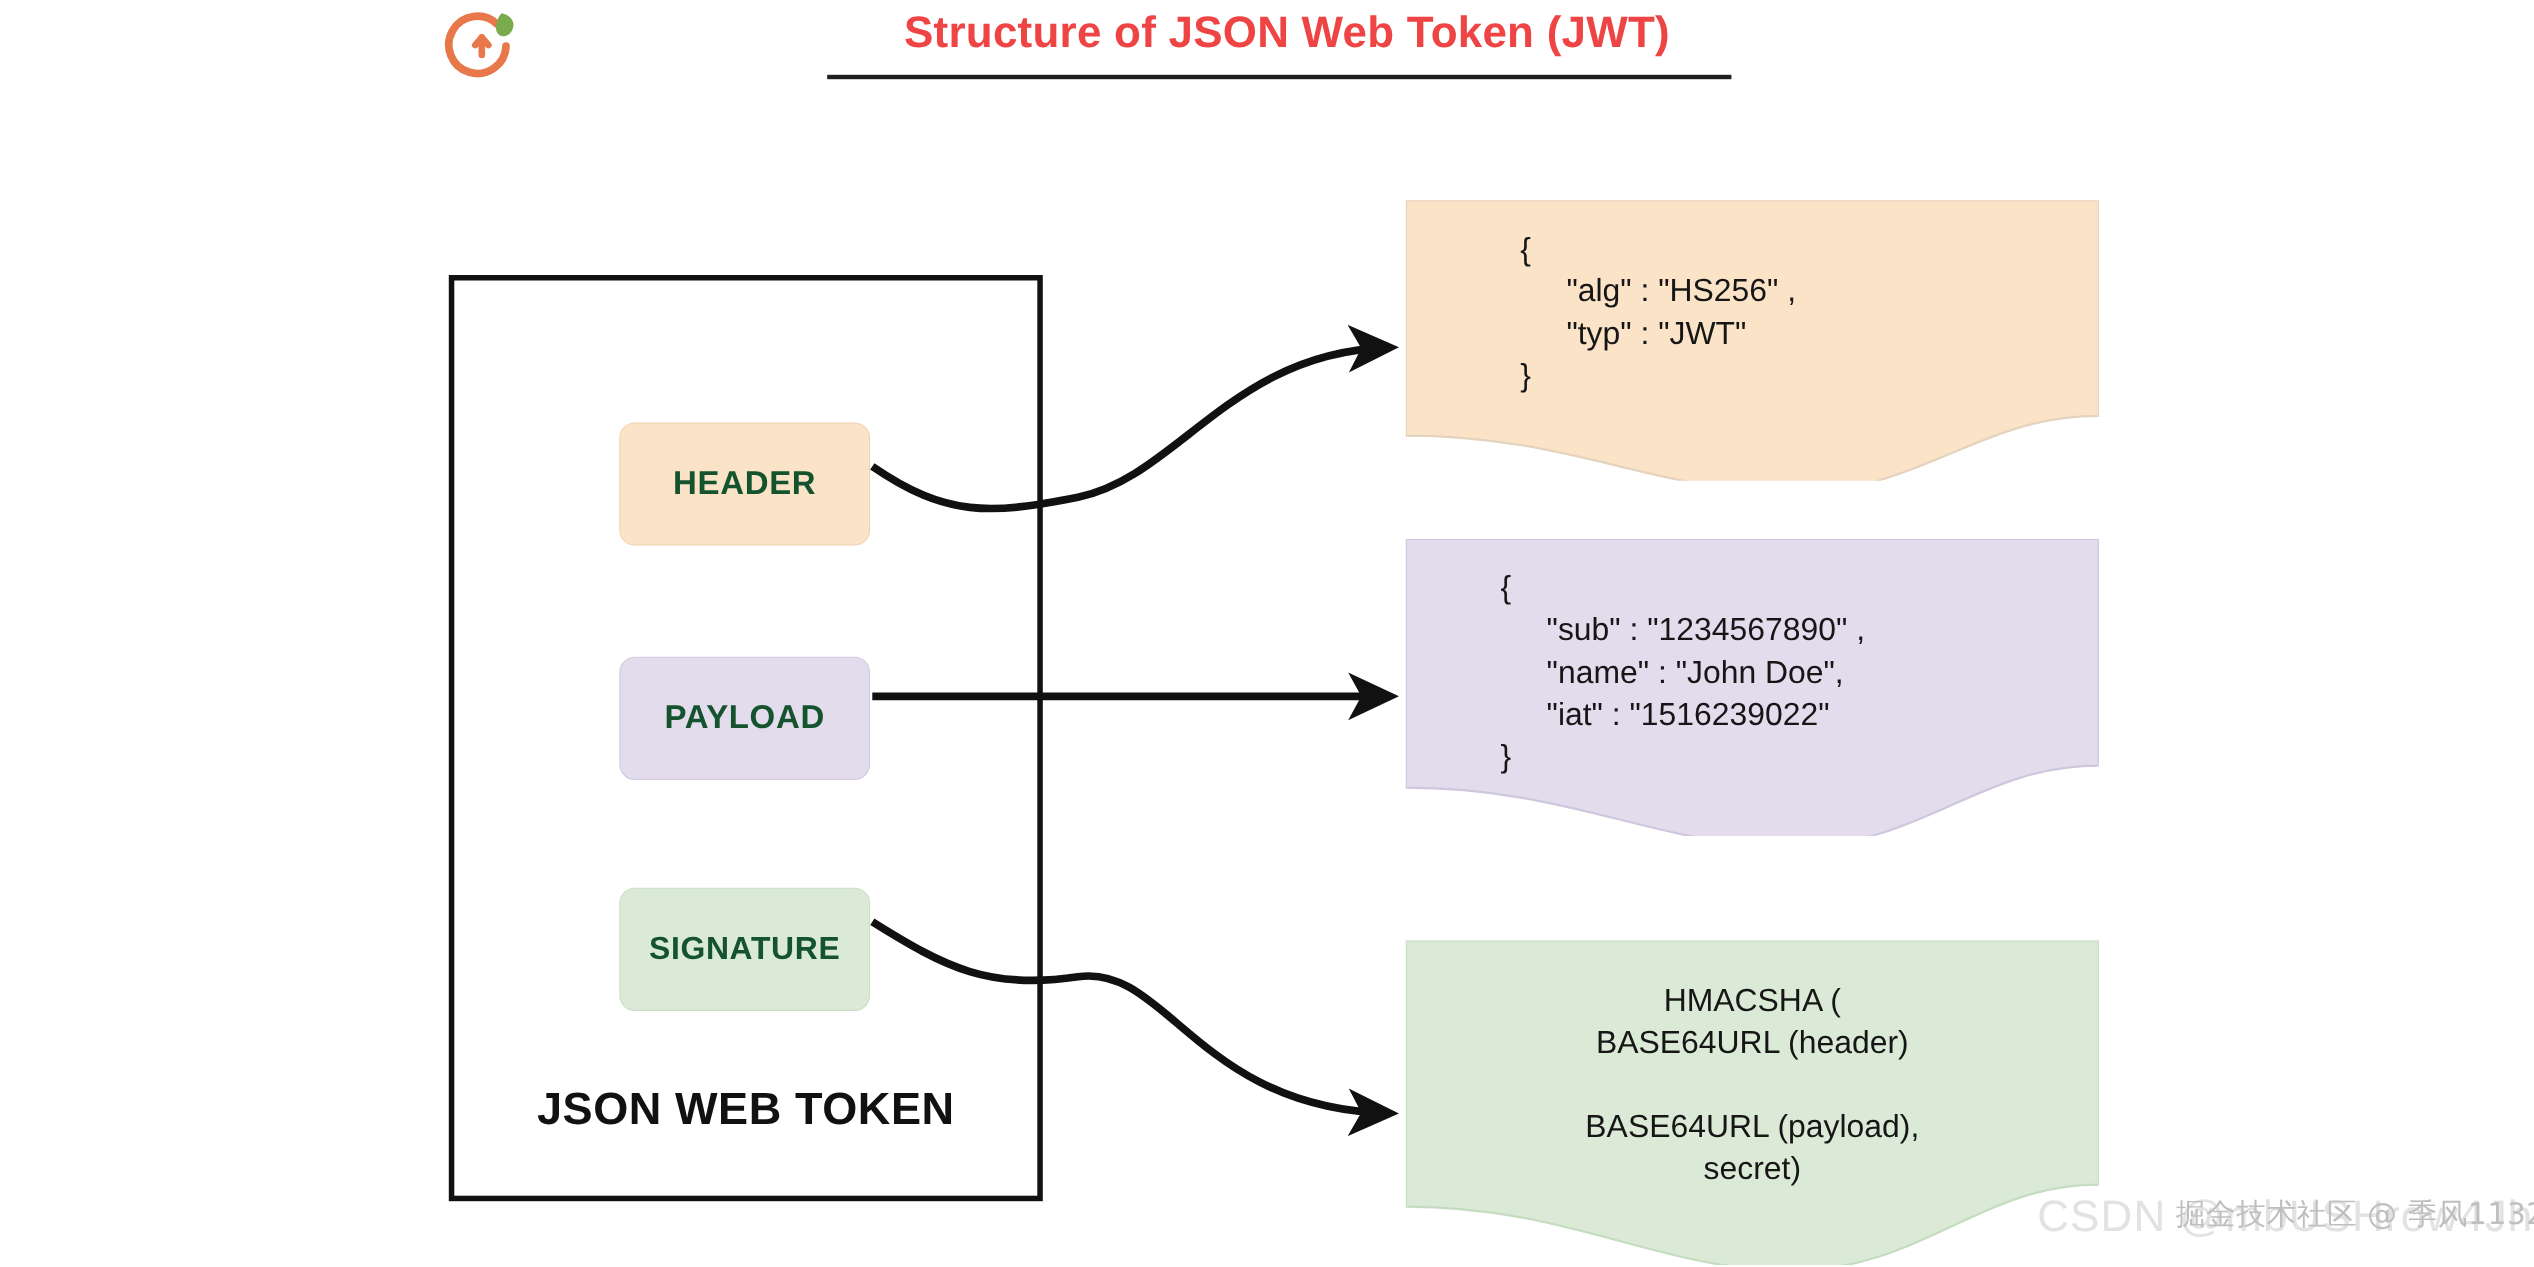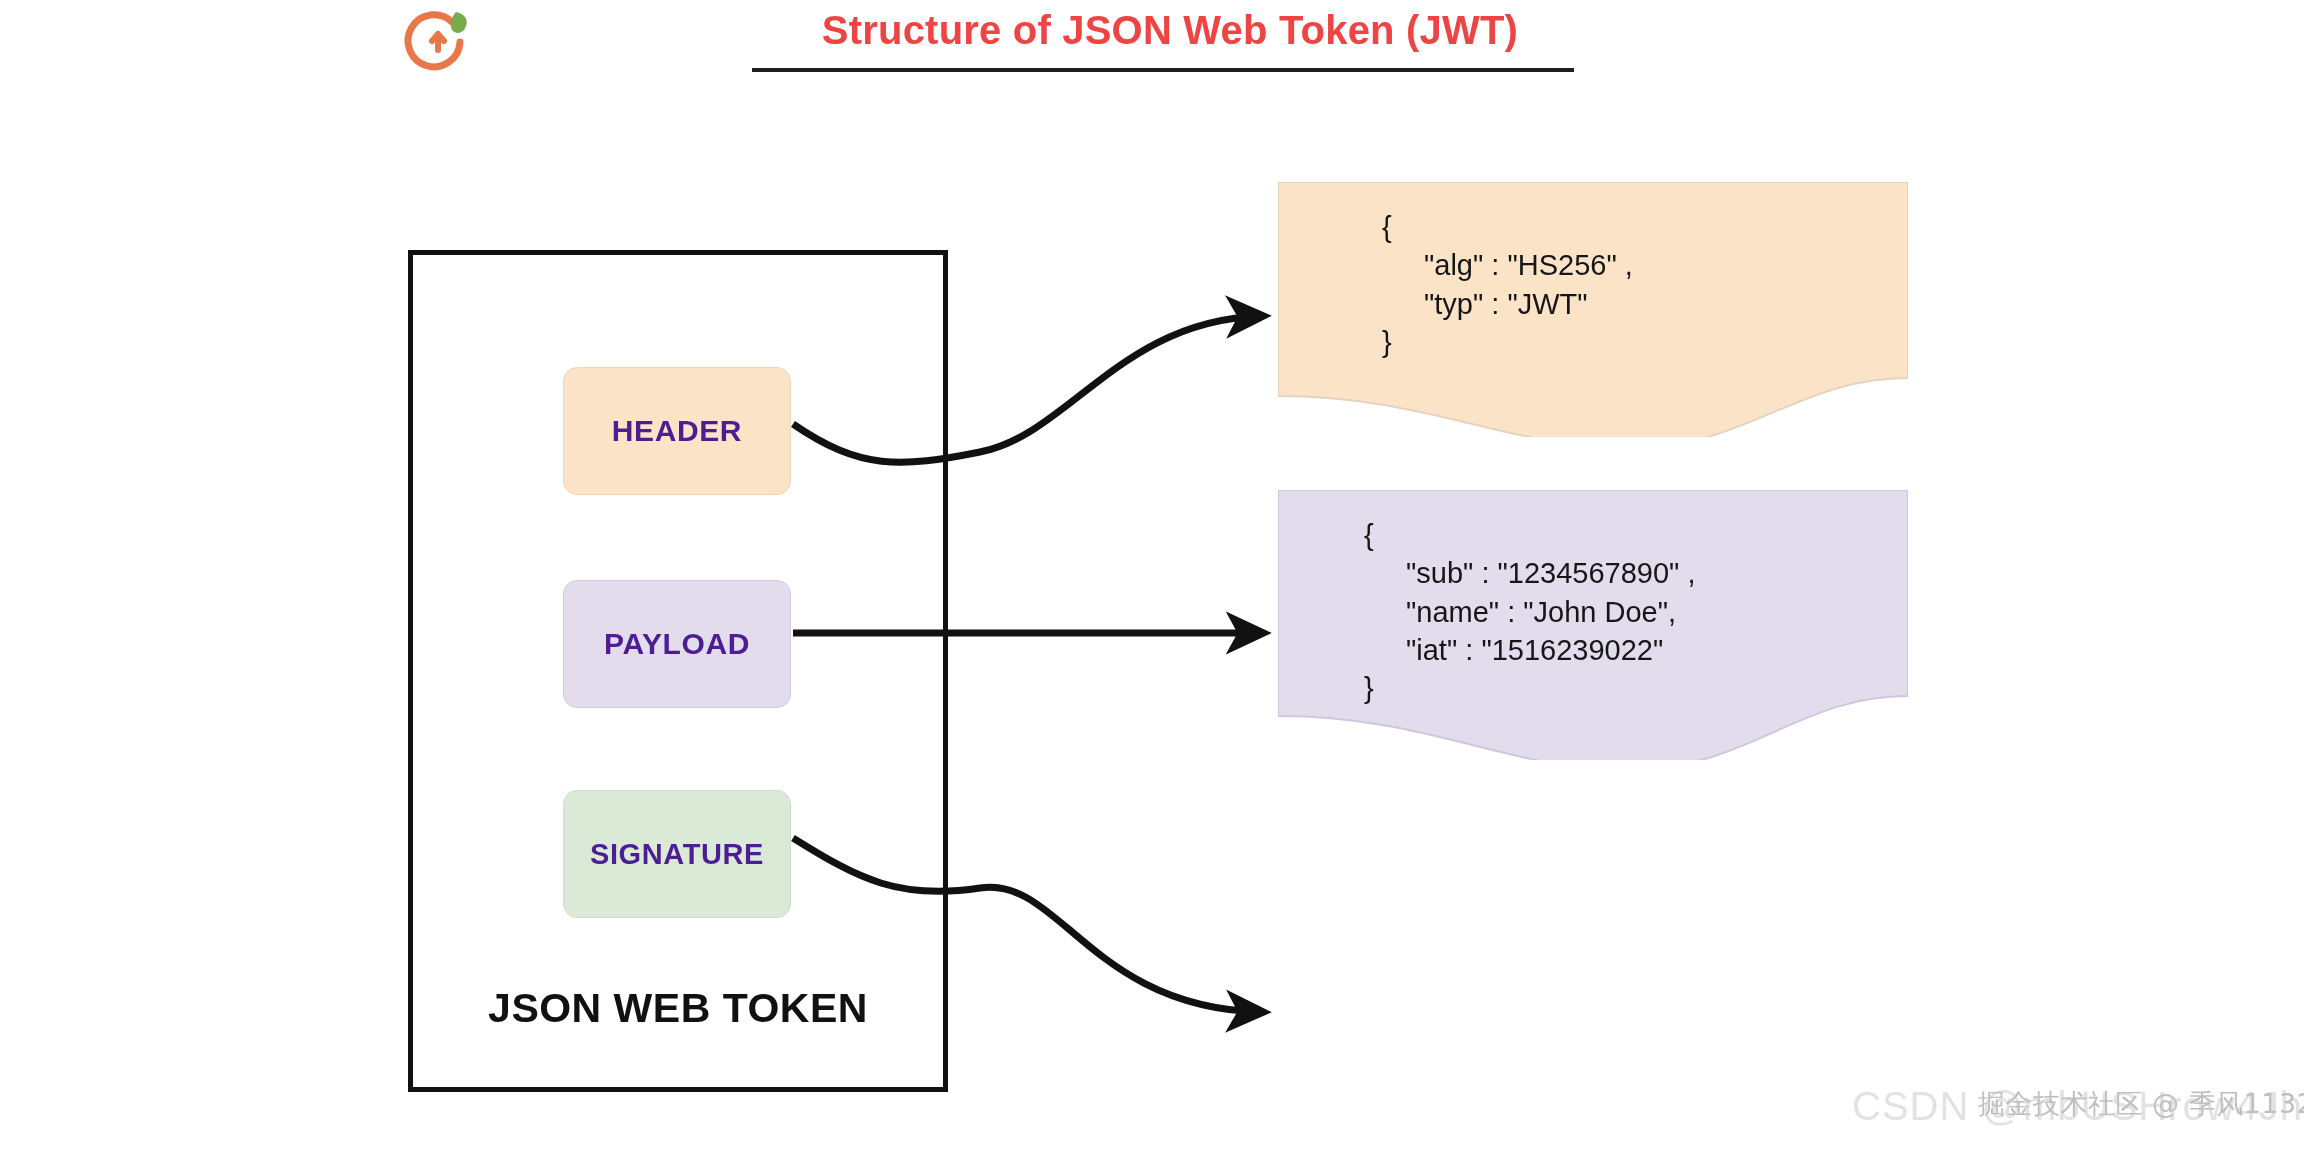--- a/index.html
+++ b/index.html
@@ -71,31 +71,32 @@
     letter-spacing: 0.5px;
     color: #111111;
     white-space: nowrap;
   }
 
   
   .part-chip {
     position: absolute;
     left: 563px;
     width: 228px;
-    height: 128px;
+    height: 112px;
     border-radius: 14px;
     display: flex;
     align-items: center;
     justify-content: center;
     font-size: 30px;
     font-weight: 600;
     letter-spacing: 0.6px;
-    color: #4c1d95;
+    color: #14532d;
     box-sizing: border-box;
     white-space: nowrap;
+    margin-top: 17px;
   }
   #chip-header    { top: 367px; background: #fbe3c8; border: 1px solid #f0d4b4; }
   #chip-payload   { top: 580px; background: #e2dced; border: 1px solid #d3cbe2; }
   #chip-signature { top: 790px; background: #dbead7; border: 1px solid #cbdfc6; font-size: 29px; }
 
   
   .json-card {
     position: absolute;
     left: 1278px;
     width: 630px;
@@ -201,20 +202,32 @@
     </svg>
     <div class="card-text">
       <div class="json-line">{</div>
       <div class="json-line indent">"sub" : "1234567890" ,</div>
       <div class="json-line indent">"name" : "John Doe",</div>
       <div class="json-line indent">"iat" : "1516239022"</div>
       <div class="json-line">}</div>
     </div>
   </div>
 
+  <div class="json-card" id="card-signature">
+    <svg class="card-shape" viewBox="0 0 630 295" preserveAspectRatio="none" xmlns="http://www.w3.org/2000/svg">
+      <path d="M0,0 L630,0 L630,222 C520,222 470,300 350,300 C230,300 150,242 0,242 Z" fill="#dbead7" stroke="#c6dcc1" stroke-width="2"></path>
+    </svg>
+    <div class="card-text">
+      <div class="json-line">HMACSHA (</div>
+      <div class="json-line">BASE64URL (header)</div>
+      <div class="json-line blank">&nbsp;</div>
+      <div class="json-line">BASE64URL (payload),</div>
+      <div class="json-line">secret)</div>
+    </div>
+  </div>
 
   <svg id="arrow-layer" viewBox="0 0 2304 1152" xmlns="http://www.w3.org/2000/svg">
     <defs>
       <marker id="arrowhead" markerWidth="7" markerHeight="7" refX="5.2" refY="3.5" orient="auto" markerUnits="strokeWidth">
         <path d="M0,0.4 L6.6,3.5 L0,6.6 L1.7,3.5 Z" fill="#111111"></path>
       </marker>
     </defs>
 
     <path d="M793,424 C860,470 900,468 980,452 C1070,434 1120,320 1262,316" fill="none" stroke="#111111" stroke-width="7" marker-end="url(#arrowhead)"></path>
 

